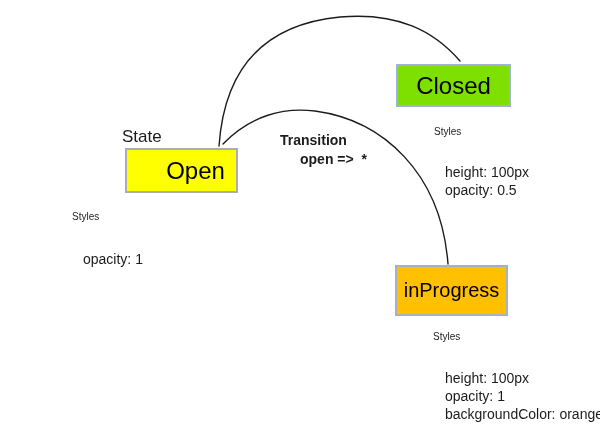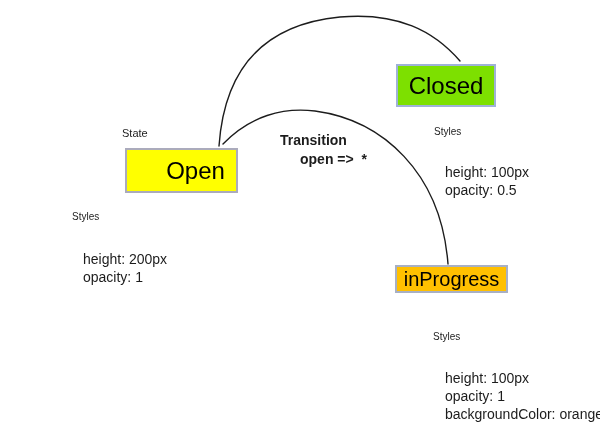--- a/index.html
+++ b/index.html
@@ -8,24 +8,24 @@
     font-family:"Liberation Sans",sans-serif;color:#1c1c1c;overflow:hidden;
   }
   .edges{position:absolute;left:0;top:0;width:600px;height:426px;}
   .edges path{fill:none;stroke:#1c1c1c;stroke-width:1.4px;stroke-linecap:round;}
   .node{
     position:absolute;box-sizing:border-box;
     display:flex;align-items:center;justify-content:center;
     border:2px solid #a9a9b8;color:#000;
   }
   .node-open{left:125px;top:148px;width:113px;height:45px;font-size:24px;padding-left:28px;}
-  .node-closed{left:396px;top:64px;width:100px;height:43px;font-size:24px;}
-  .node-inprogress{left:395px;top:265px;width:113px;height:28px;font-size:20px;}
+  .node-closed{left:396px;top:64px;width:115px;height:43px;font-size:24px;}
+  .node-inprogress{left:395px;top:265px;width:113px;height:51px;font-size:20px;}
   .lbl{position:absolute;white-space:nowrap;}
-  .state-label{left:122px;top:127px;font-size:11px;}
+  .state-label{left:122px;top:127px;font-size:17px;}
   .transition-label{left:280px;top:131px;font-size:14px;line-height:19px;font-weight:bold;}
   .pre{white-space:pre;margin-left:20px;}
   .styles-heading{font-size:10px;}
   .styles-lines{position:absolute;font-size:14px;line-height:18px;white-space:nowrap;}
   .sh-open{left:72px;top:211px;}
   .sl-open{left:83px;top:250px;}
   .sh-closed{left:434px;top:126px;}
   .sl-closed{left:445px;top:163px;}
   .sh-inprogress{left:433px;top:331px;}
   .sl-inprogress{left:445px;top:369px;}
@@ -54,21 +54,20 @@
     <span>inProgress</span>
   </div>
 
   <div class="lbl transition-label">
     <div>Transition</div>
     <div class="pre">open =&gt;  *</div>
   </div>
 
   <div class="lbl styles-heading sh-open">Styles</div>
   <div class="styles-lines sl-open">
-    <div>height: 200px</div>
     <div>opacity: 1</div>
   </div>
 
   <div class="lbl styles-heading sh-closed">Styles</div>
   <div class="styles-lines sl-closed">
     <div>height: 100px</div>
     <div>opacity: 0.5</div>
   </div>
 
   <div class="lbl styles-heading sh-inprogress">Styles</div>

